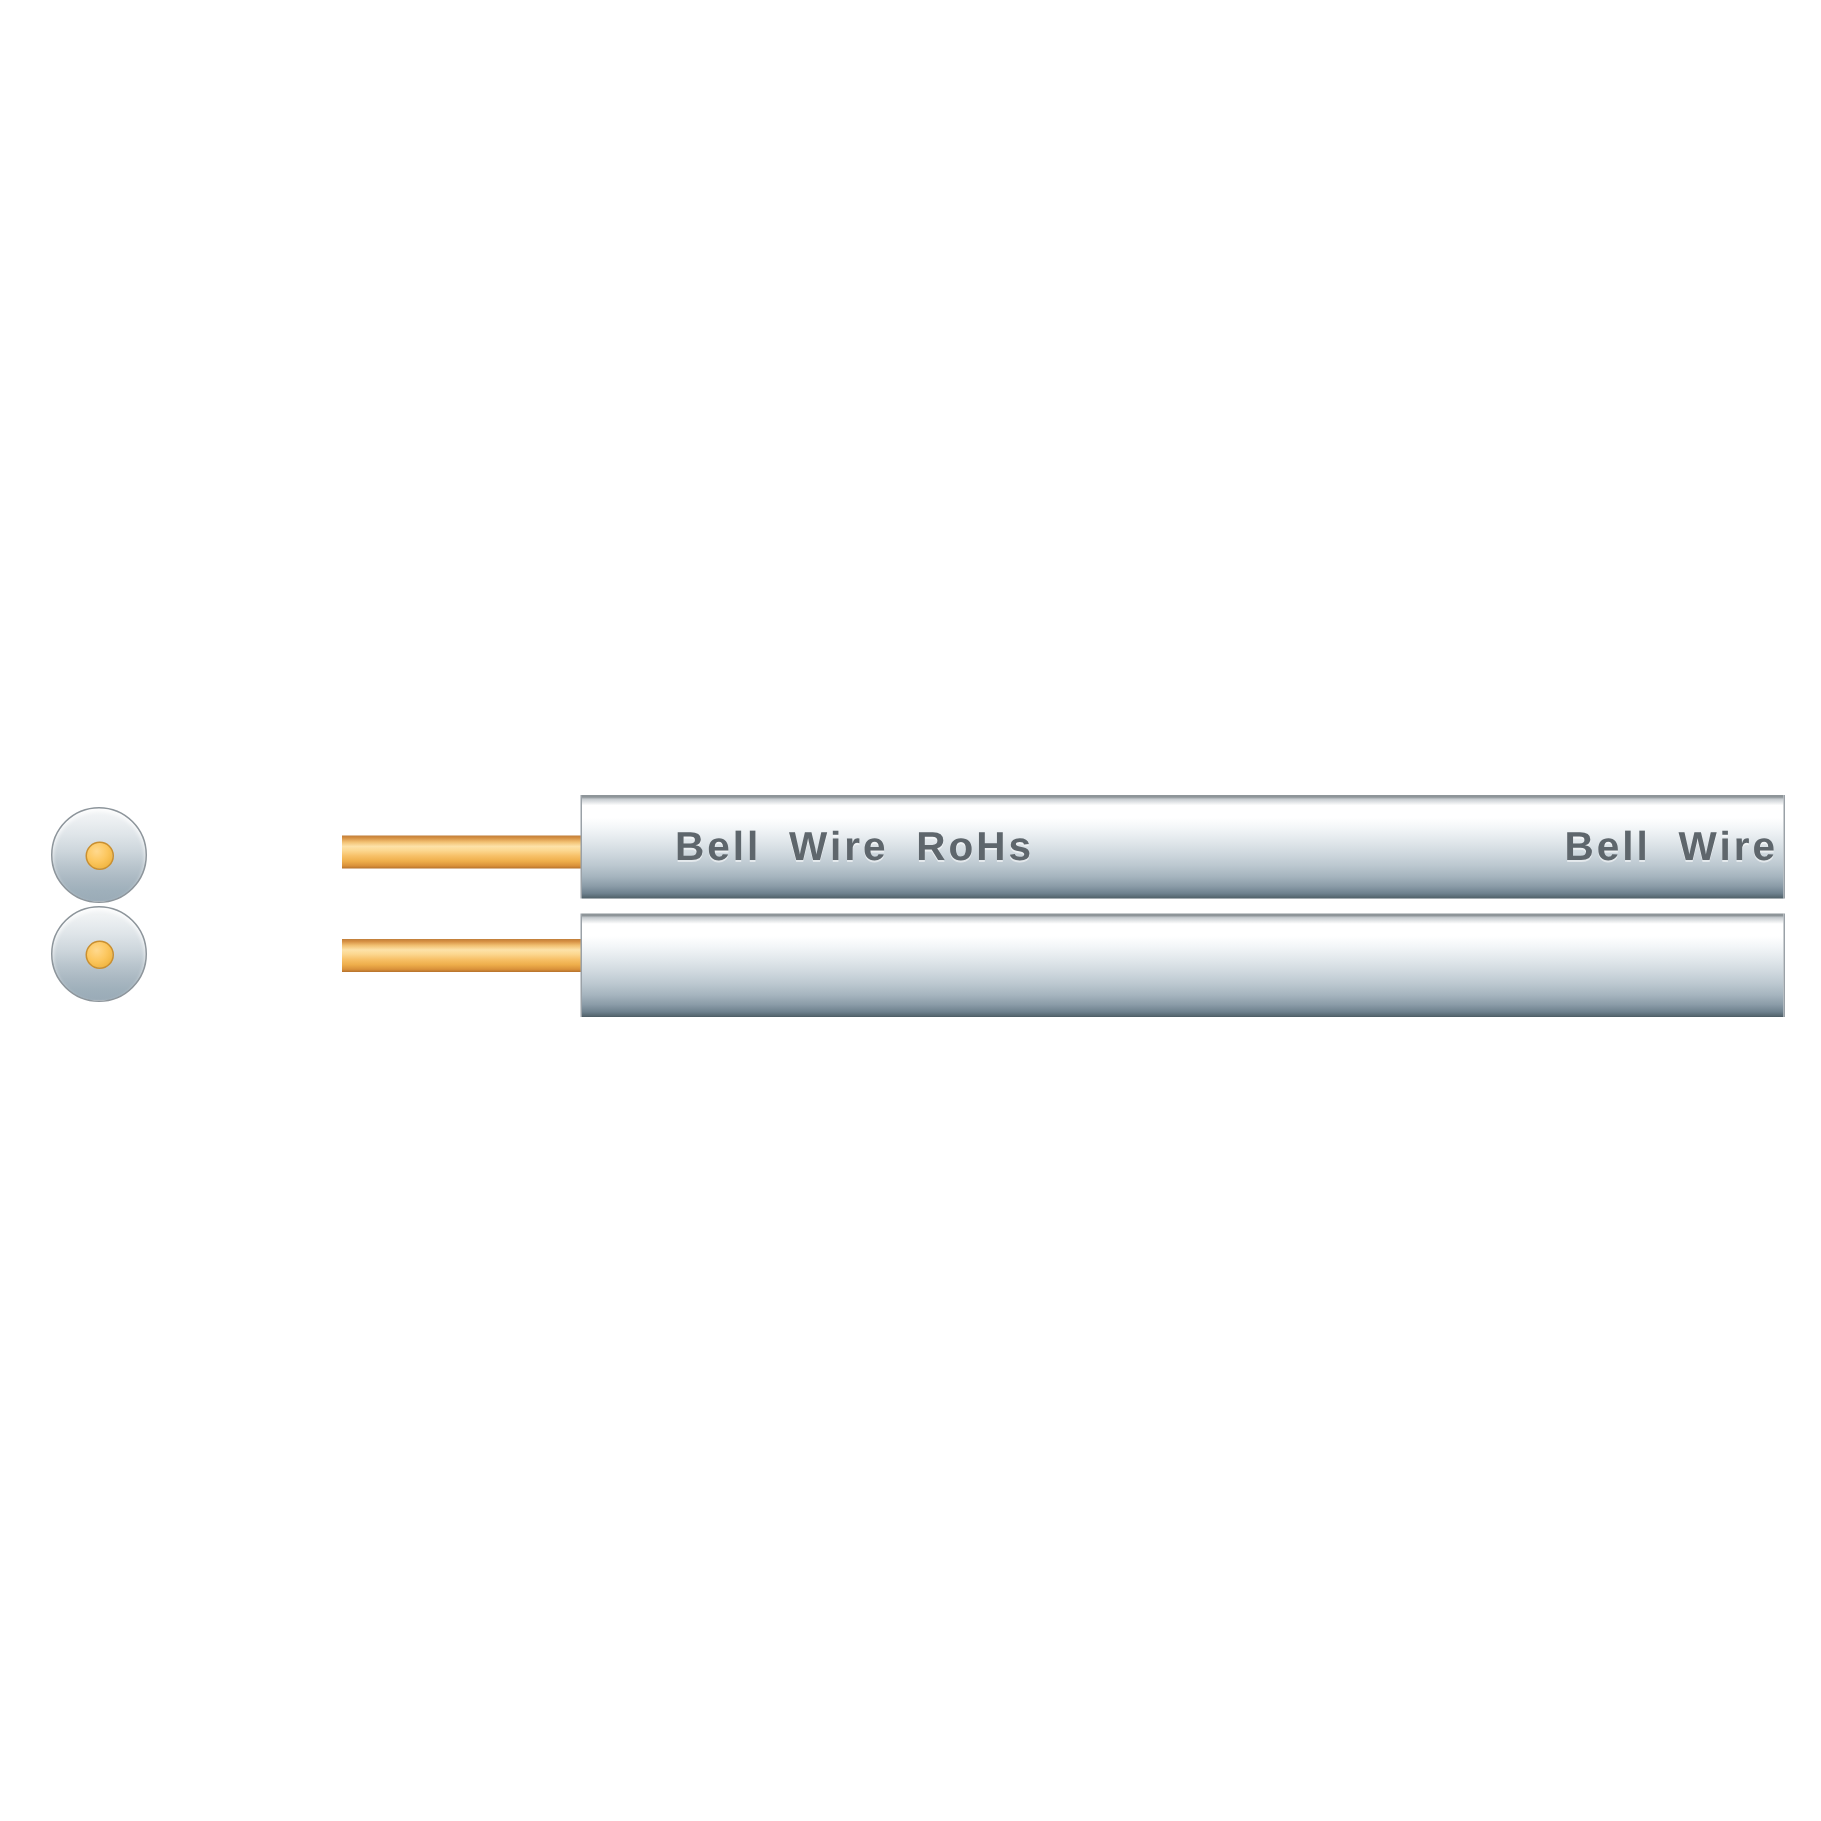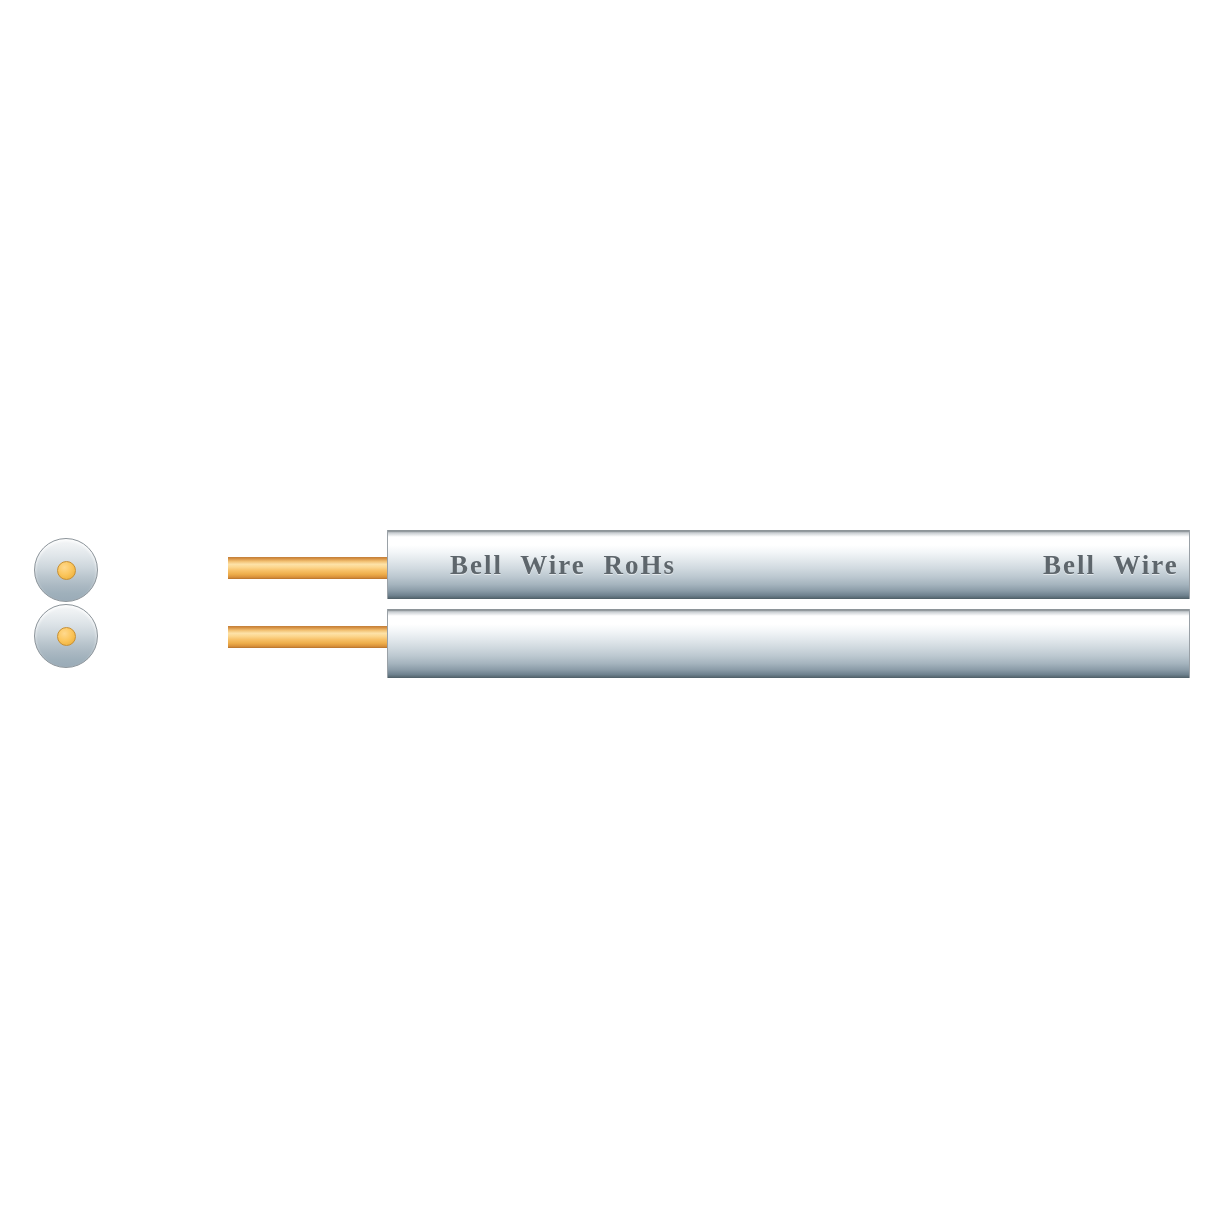--- a/index.html
+++ b/index.html
@@ -119,21 +119,21 @@
     overflow: hidden;
   }
   .jacket.top { top: 530px; }
   .jacket.bottom { top: 609px; }
 
   .jacket-text {
     position: absolute;
     top: 50%;
     transform: translateY(-50%);
     white-space: nowrap;
-    font-family: Liberation Serif, serif;
+    font-family: Liberation Sans, sans-serif;
     font-size: 27px;
     font-weight: 600;
     letter-spacing: 2.0px;
     word-spacing: 9px;
     color: #5e666c;
     text-shadow: 0 1px 0 rgba(255,255,255,0.55);
   }
   .jacket-text.first { left: 62px; }
   .jacket-text.second { left: 655px; }
 </style>

